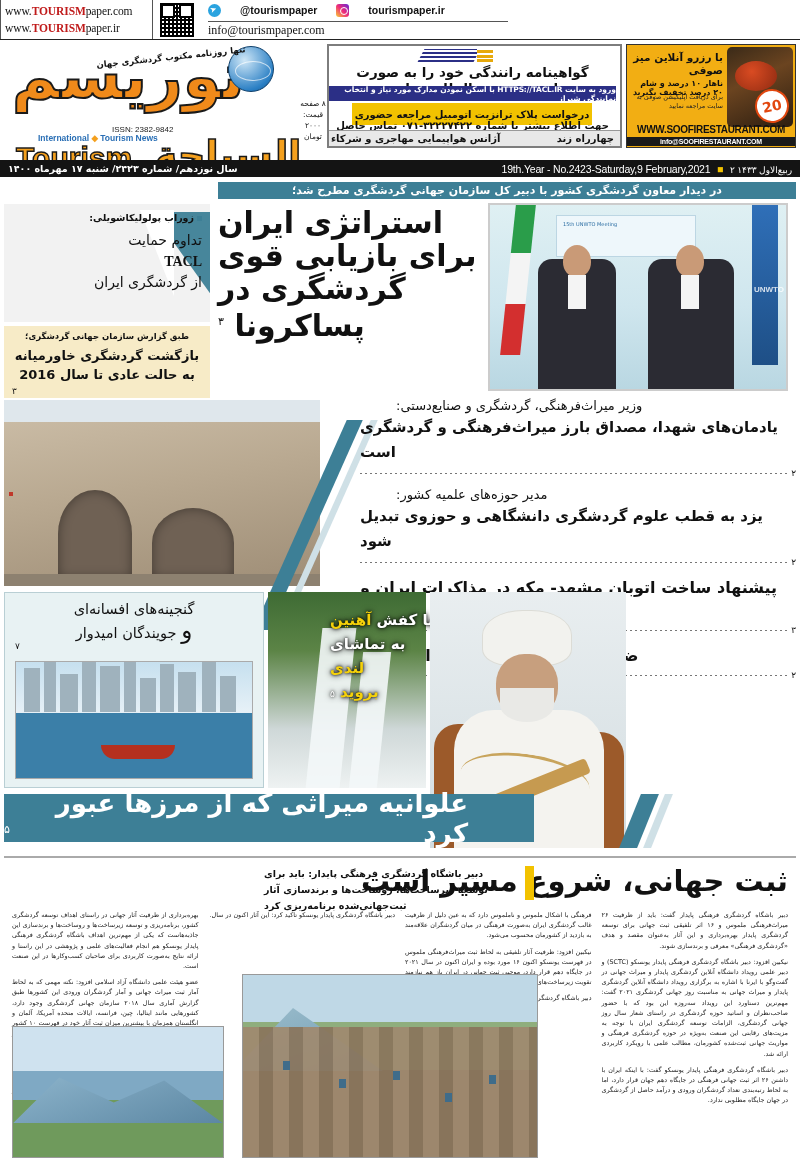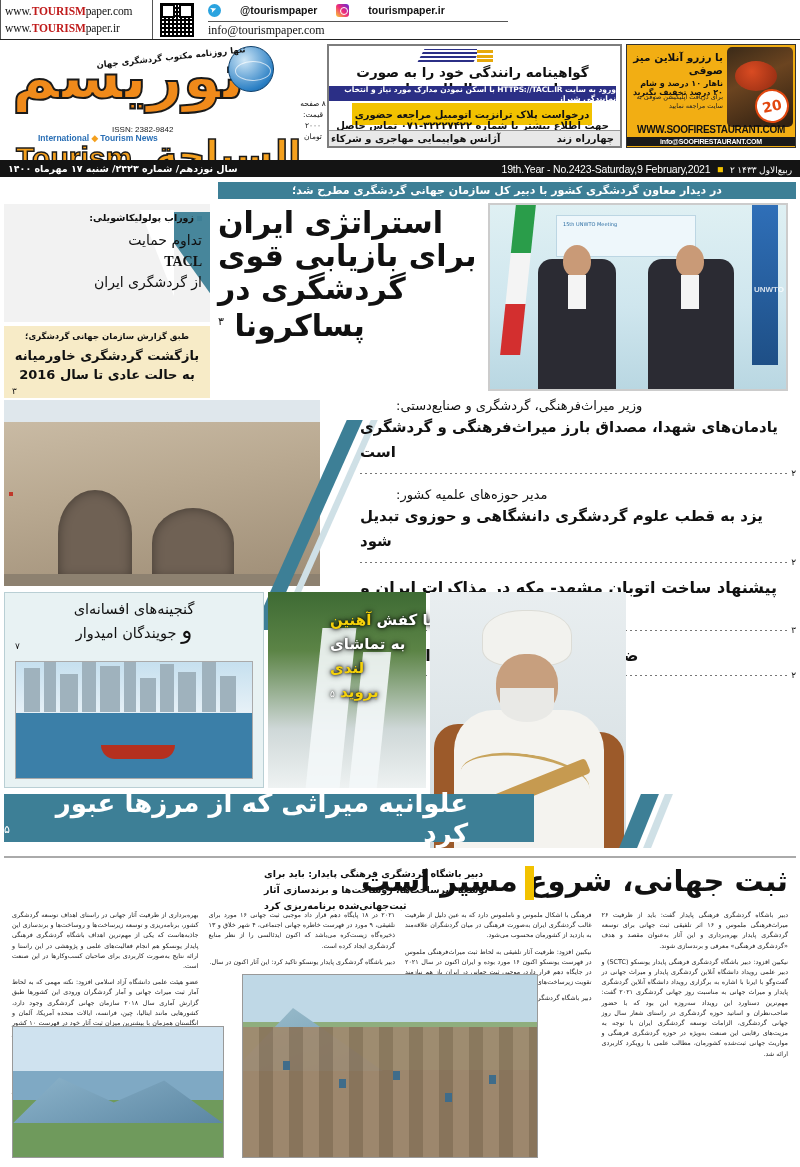--- a/index.html
+++ b/index.html
@@ -911,28 +911,28 @@
 
   <div class="bottom-art">
     <div class="title">ثبت جهانی، شروع مسیر است</div>
     <div class="ybar"></div>
     <div class="deck">دبیر باشگاه گردشگری فرهنگی پایدار: باید برای توسعه زیرساخت‌ها، روساخت‌ها و برندسازی آثار ثبت‌جهانی‌شده برنامه‌ریزی کرد</div>
 
     <div class="cols">
       <div class="col">
         <p>دبیر باشگاه گردشگری فرهنگی پایدار گفت: باید از ظرفیت ۲۶ میراث‌فرهنگی ملموس و ۱۶ اثر تلفیقی ثبت جهانی برای توسعه گردشگری پایدار بهره‌برداری و این آثار به‌عنوان مقصد و هدف «گردشگری فرهنگی» معرفی و برندسازی شوند.</p>
         <p>نیکبین افزود: دبیر باشگاه گردشگری فرهنگی پایدار یونسکو (SCTC) و دبیر علمی رویداد دانشگاه آنلاین گردشگری پایدار و میراث جهانی در گفت‌وگو با ایرنا با اشاره به برگزاری رویداد دانشگاه آنلاین گردشگری پایدار و میراث جهانی به مناسبت روز جهانی گردشگری ۲۰۲۱ گفت: مهم‌ترین دستاورد این رویداد سه‌روزه این بود که با حضور صاحب‌نظران و اساتید حوزه گردشگری در راستای شعار سال روز جهانی گردشگری، الزامات توسعه گردشگری ایران با توجه به مزیت‌های رقابتی این صنعت به‌ویژه در حوزه گردشگری فرهنگی و مواریث جهانی ثبت‌شده کشورمان، مطالب علمی با رویکرد کاربردی ارائه شد.</p>
+        <p>دبیر باشگاه گردشگری فرهنگی پایدار یونسکو گفت: با اینکه ایران با داشتن ۲۶ اثر ثبت جهانی فرهنگی در جایگاه دهم جهان قرار دارد، اما به لحاظ رتبه‌بندی تعداد گردشگران ورودی و درآمد حاصل از گردشگری در جهان جایگاه مطلوبی ندارد.</p>
       </div>
       <div class="col">
         <p>فرهنگی با اشکال ملموس و ناملموس دارد که به عین دلیل از ظرفیت غالب گردشگری ایران به‌صورت فرهنگی در میان گردشگران علاقه‌مند به بازدید از کشورمان محسوب می‌شود.</p>
         <p>نیکبین افزود: ظرفیت آثار تلفیقی به لحاظ ثبت میراث‌فرهنگی ملموس در فهرست یونسکو اکنون ۱۶ مورد بوده و ایران اکنون در سال ۲۰۲۱ در جایگاه دهم قرار دارد، موجبی ثبت جهانی در ایران باز هم نیازمند تقویت زیرساخت‌های گردشگری و برندسازی آثار ثبت جهانی است.</p>
         <p>دبیر باشگاه گردشگری پایدار یونسکو تاکید کرد: لازم است.</p>
       </div>
       <div class="col">
-        <p>۲۰۲۱ در ۱۸ پایگاه دهم قرار داد موجبی ثبت جهانی ۱۶ مورد برای تلفیقی، ۹ مورد در فهرست خاطره جهانی اجتماعی، ۴ شهر خلاق و ۱۳ ذخیره‌گاه زیست‌کره می‌باشد که اکنون ایدئالسی را از نظر منابع گردشگری ایجاد کرده است.</p>
         <p>دبیر باشگاه گردشگری پایدار یونسکو تاکید کرد: این آثار اکنون در سال.</p>
       </div>
       <div class="col">
         <p>بهره‌برداری از ظرفیت آثار جهانی در راستای اهداف توسعه گردشگری کشور، برنامه‌ریزی و توسعه زیرساخت‌ها و روساخت‌ها و برندسازی این جاذبه‌هاست که یکی از مهم‌ترین اهداف باشگاه گردشگری فرهنگی پایدار یونسکو هم انجام فعالیت‌های علمی و پژوهشی در این راستا و ارائه نتایج به‌صورت کاربردی برای صاحبان کسب‌وکارها در این صنعت است.</p>
         <p>عضو هیئت علمی دانشگاه آزاد اسلامی افزود: نکته مهمی که به لحاظ آمار ثبت میراث جهانی و آمار گردشگران ورودی این کشورها طبق گزارش آماری سال ۲۰۱۸ سازمان جهانی گردشگری وجود دارد، کشورهایی مانند ایتالیا، چین، فرانسه، ایالات متحده آمریکا، آلمان و انگلستان همزمان با بیشترین میزان ثبت آثار خود در فهرست ۱۰ کشور برتر میراث جهانی یونسکو طبق آمار گردشگری ۲۰۱۸ (قبل از همه‌گیری کرونا) دارای رتبه‌های برتر بین ۱۰ مقصد برتر جذب گردشگری بین‌المللی سازمان جهانی گردشگری هم هستند که نشان می‌دهد ثبت آثار در فهرست جهانی یونسکو، تنها شروع مسیر توسعه گردشگری و درآمدزایی و جذب گردشگری بیشتر است.</p>
         <p>وی اظهار داشت: کشورها و مقصدهای گردشگری به لحاظ منابع اعم از تاریخی، طبیعی، فرهنگی و دستاوردها دارای مشابهت و توسعه زیرساخت‌ها، روساخت‌ها و برندسازی آثار ثبت‌شده است. لذا باید به‌صورت کاربردی برنامه‌ریزی شود.</p>
       </div>
     </div>
 
     <div class="art-photo">

